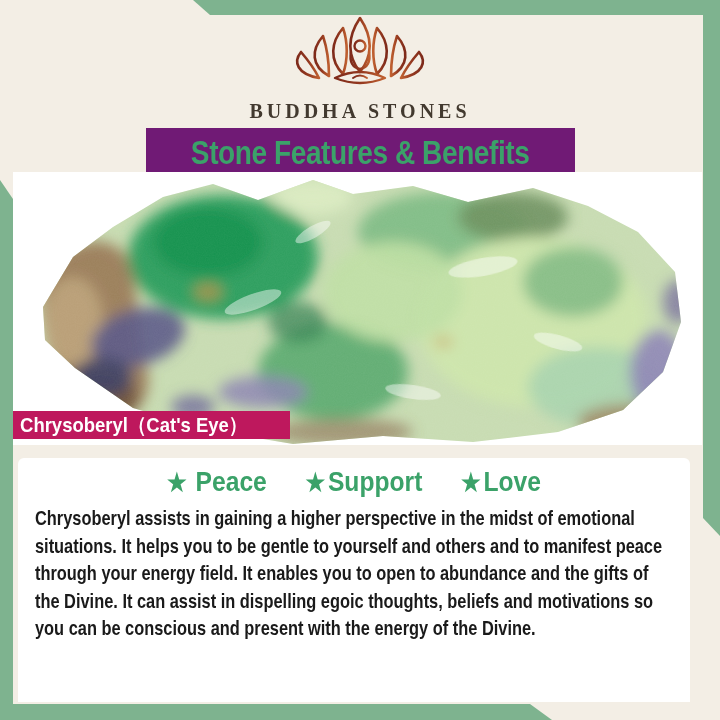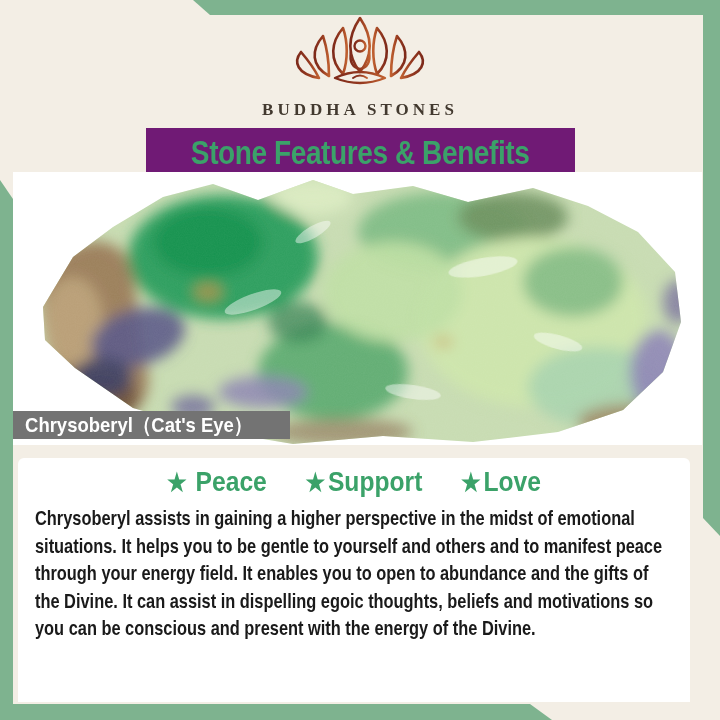--- a/index.html
+++ b/index.html
@@ -13,37 +13,37 @@
   .frame-right{right:0;top:0;width:17px;height:536px;
              clip-path:polygon(0 0,17px 0,17px 536px,0 518px);}
   .frame-bottom{left:0;top:704px;width:552px;height:16px;
              clip-path:polygon(0 0,530px 0,552px 16px,0 16px);}
   .frame-left{left:0;top:180px;width:13px;height:540px;
              clip-path:polygon(0 0,13px 19px,13px 540px,0 540px);}
 
   
   .logo-wrap{position:absolute;left:0;top:16px;width:720px;text-align:center;}
   .brand-name{position:absolute;left:0;top:100px;width:720px;text-align:center;
-      font-family:"Liberation Serif",serif;font-size:17px;letter-spacing:4px;
+      font-family:"Liberation Serif",serif;font-size:20px;letter-spacing:4px;
       color:#42392f;font-weight:600;}
 
   
   .title-band{position:absolute;left:146px;top:128px;width:429px;height:49px;
       background:#701a75;display:flex;align-items:center;justify-content:center;}
   .title-text{font-size:33px;font-weight:bold;color:#3ba269;white-space:nowrap;
       transform:scaleX(0.85);letter-spacing:-0.5px;}
 
   
   .photo-area{position:absolute;left:13px;top:172px;width:689px;height:273px;
       background:#ffffff;}
   .photo-area svg{position:absolute;left:0;top:0;}
 
   
   .stone-label{position:absolute;left:13px;top:411px;width:277px;height:28px;
-      background:#737373;display:flex;align-items:center;justify-content:center;}
+      background:#be185d;display:flex;align-items:center;}
   .stone-label span{color:#ffffff;font-weight:bold;font-size:21px;white-space:nowrap;
       transform:scaleX(0.88);transform-origin:left center;padding-left:8px;}
 
   
   .text-card{position:absolute;left:18px;top:458px;width:672px;height:244px;
       background:#ffffff;border-radius:6px 6px 0 0;}
 
   .benefits-row{position:absolute;left:0;top:8px;width:672px;
       display:flex;justify-content:center;align-items:center;gap:44px;
       transform:scaleX(0.88);}

